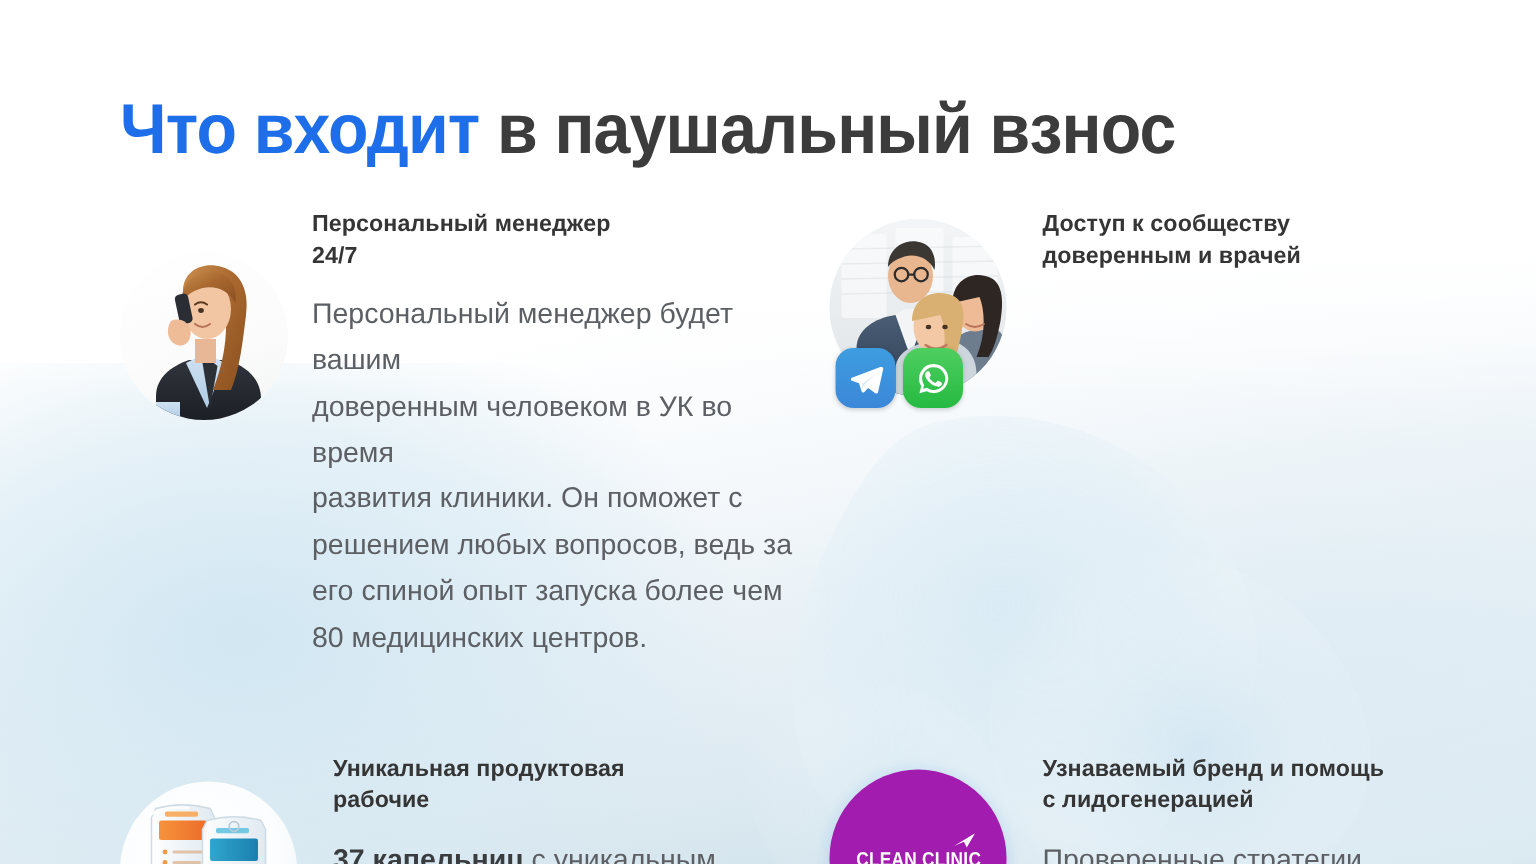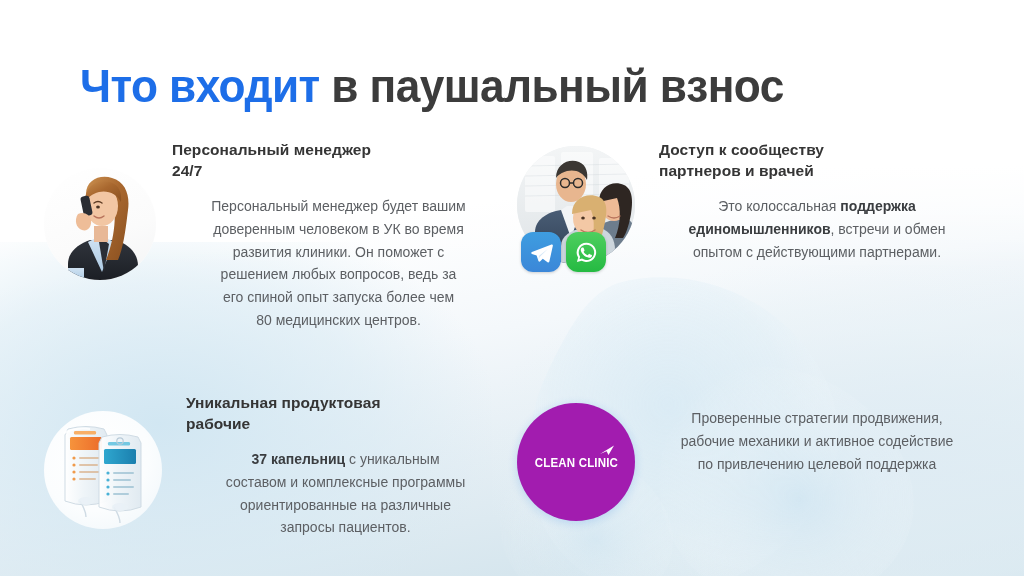--- a/index.html
+++ b/index.html
@@ -55,36 +55,35 @@
 
   
   .grid{
     position:absolute; z-index:5;
     left:0; top:140px; width:1024px;
   }
   .row{ display:flex; }
   .row-2{ margin-top:62px; }
 
   .card{ display:flex; align-items:flex-start; }
-  .card-l{ width:505px; padding-left:44px; }
+  .card-l{ width:505px; padding-left:44px;margin-left:36px; }
   .card-r{ width:470px; padding-left:12px; }
 
   .media{ flex:0 0 auto; position:relative; }
   .body{ flex:1 1 auto; }
 
   .c-head{
     font-size:15.5px; font-weight:700; color:#353535;
     line-height:1.33; letter-spacing:.05px;
     white-space:pre-line;
   }
   .c-text{
     margin-top:14px;
-    font-size:14px; color:#5c5f63; line-height:1.62;
+    font-size:19px; color:#5c5f63; line-height:1.62;
     white-space:pre-line;
-    text-align:center;
   }
   .c-text b{ color:#3a3d40; font-weight:700; }
 
   
   .photo-circle{
     width:112px; height:112px; border-radius:50%;
     overflow:hidden; position:relative;
     background:#fefefe;
   }
   .photo-circle.c1{ margin:28px 16px 0 0; }
@@ -294,24 +293,21 @@
           <div class="msg wa">
             <svg viewBox="0 0 24 24" aria-hidden="true">
               <path d="M12 2.6A9.3 9.3 0 0 0 4 16.8L2.8 21.2l4.6-1.2A9.3 9.3 0 1 0 12 2.6Zm0 2a7.3 7.3 0 1 1-3.8 13.5l-.5-.3-2.5.66.67-2.43-.32-.52A7.3 7.3 0 0 1 12 4.6Z" fill="#fff"></path>
               <path d="M9.2 7.6c-.2-.45-.4-.46-.6-.47h-.5c-.17 0-.46.07-.7.33-.24.26-.92.9-.92 2.2s.95 2.55 1.08 2.73c.13.17 1.83 2.93 4.5 4 2.23.88 2.68.7 3.17.66.49-.04 1.57-.64 1.8-1.27.22-.62.22-1.16.15-1.27-.06-.11-.24-.18-.5-.31-.26-.13-1.57-.78-1.81-.86-.24-.09-.42-.13-.6.13-.17.26-.68.86-.84 1.04-.15.17-.3.2-.57.07-.26-.13-1.1-.41-2.1-1.3-.78-.7-1.3-1.55-1.45-1.81-.16-.26-.02-.4.11-.53.12-.12.26-.3.39-.46.13-.15.17-.26.26-.44.09-.17.04-.33-.02-.46-.07-.13-.57-1.43-.8-1.95Z" fill="#fff"></path>
             </svg>
           </div>
         </div>
       </div>
       <div class="body">
         <div class="c-head">Доступ к сообществу
-партнеров и врачей</div>
-        <div class="c-text"><span>Это колоссальная </span><b>поддержка
-единомышленников</b><span>, встречи и обмен
-опытом с действующими партнерами.</span></div>
+доверенным и врачей</div>
       </div>
     </div>
   </div>
 
   <div class="row row-2">
 
     <div class="card card-l">
       <div class="media media3">
         <div class="prod-circle">
           <svg viewBox="0 0 118 118" aria-hidden="true">
@@ -391,19 +387,21 @@
         <div class="logo-circle">
           <span class="logo-txt">CLEAN CLINIC</span>
           <span class="logo-swoosh">
             <svg viewBox="0 0 16 11" aria-hidden="true">
               <path d="M1 9 L15 0.5 L9.5 10 L7.6 6.2 Z" fill="#ffffff"></path>
             </svg>
           </span>
         </div>
       </div>
       <div class="body">
+        <div class="c-head">Узнаваемый бренд и помощь
+с лидогенерацией</div>
         <div class="c-text">Проверенные стратегии продвижения,
 рабочие механики и активное содействие
 по привлечению целевой поддержка</div>
       </div>
     </div>
   </div>
 </div>
 
 </body></html>

